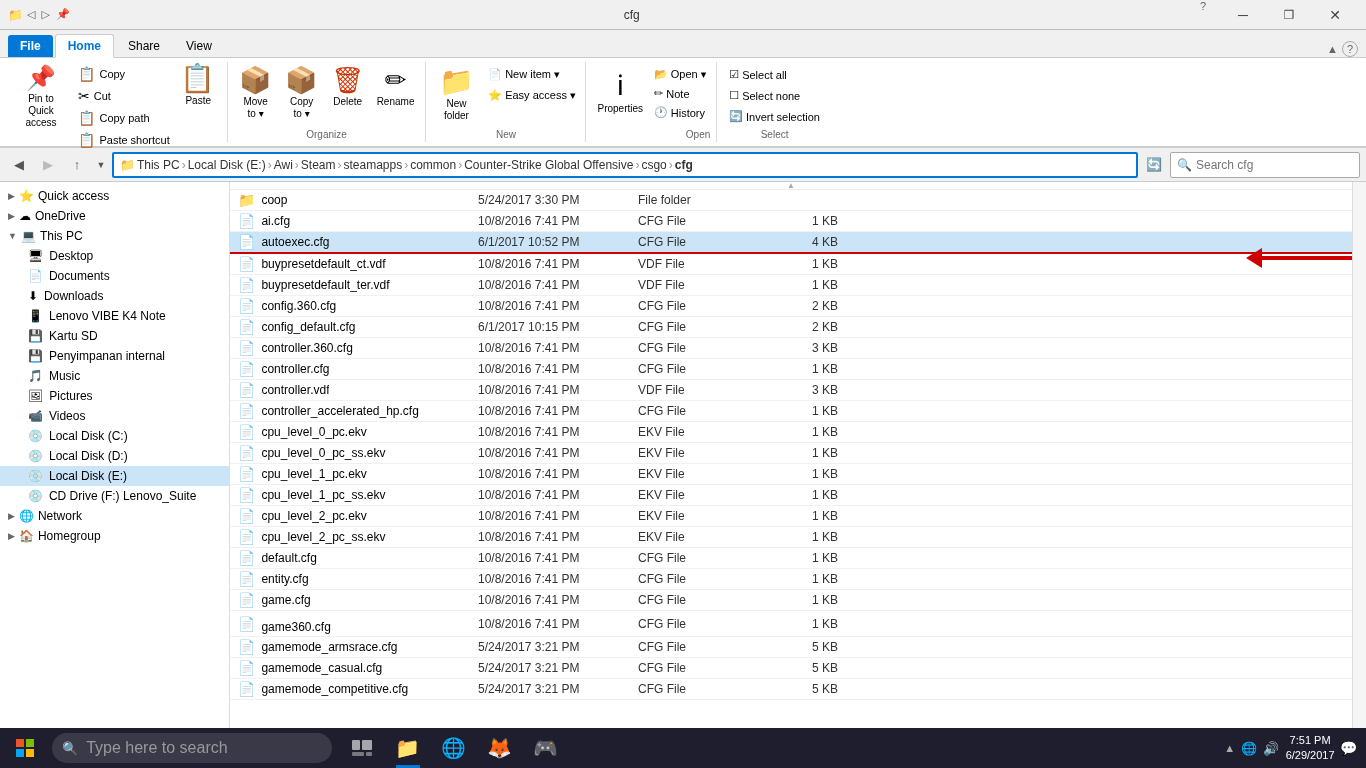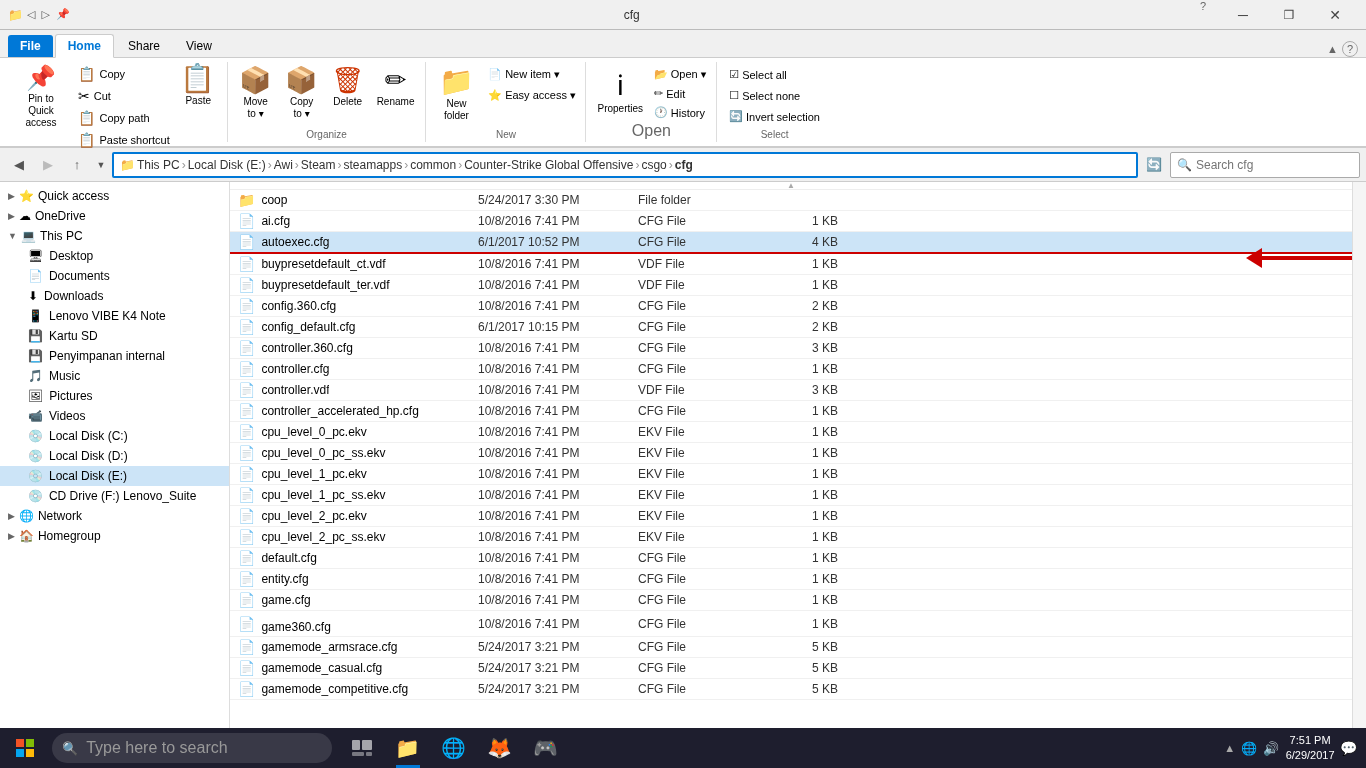--- a/index.html
+++ b/index.html
@@ -257,29 +257,29 @@
           <span style="font-size:28px;">ℹ</span>
           <span style="font-size:10px;">Properties</span>
         </div>
         <div style="display:flex;flex-direction:column;gap:2px;padding-top:4px;">
           <div style="display:flex;align-items:center;gap:3px;cursor:pointer;padding:2px 4px;border-radius:2px;font-size:11px;">
             <span>📂</span>
             <span>Open ▾</span>
           </div>
           <div style="display:flex;align-items:center;gap:3px;cursor:pointer;padding:2px 4px;border-radius:2px;font-size:11px;">
             <span>✏</span>
-            <span>Edit</span>
+            <span>Note</span>
           </div>
           <div style="display:flex;align-items:center;gap:3px;cursor:pointer;padding:2px 4px;border-radius:2px;font-size:11px;">
             <span>🕐</span>
             <span>History</span>
           </div>
         </div>
       </div>
-      <div style="font-size:16px;color:#666;text-align:center;padding-bottom:2px;">Open</div>
+      <div style="font-size:10px;color:#666;text-align:right;padding-bottom:2px;">Open</div>
     </div>
 
     <div style="display:flex;flex-direction:column;padding:0 6px;">
       <div style="display:flex;flex-direction:column;gap:4px;flex:1;padding-top:4px;">
         <div style="display:flex;align-items:center;gap:3px;cursor:pointer;padding:2px 6px;border-radius:2px;font-size:11px;">
           <span>☑</span>
           <span>Select all</span>
         </div>
         <div style="display:flex;align-items:center;gap:3px;cursor:pointer;padding:2px 6px;border-radius:2px;font-size:11px;">
           <span>☐</span>

